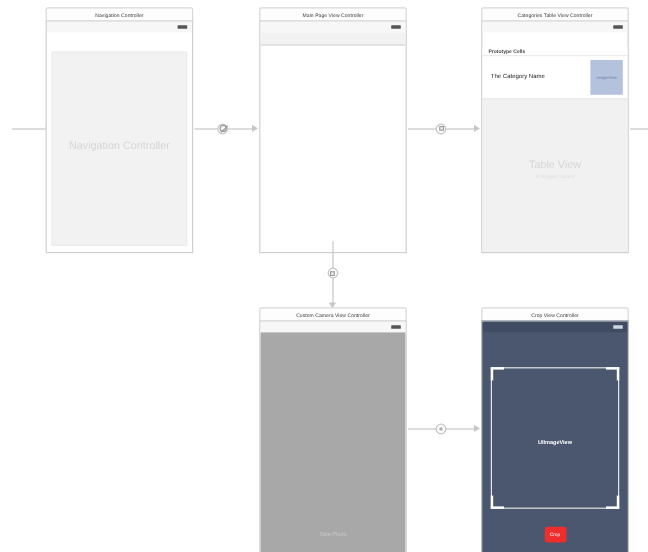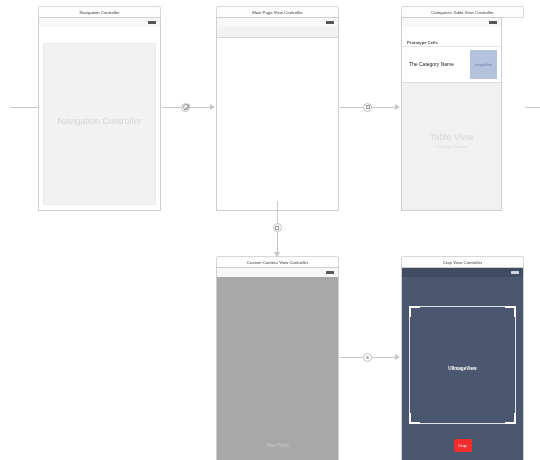--- a/index.html
+++ b/index.html
@@ -78,21 +78,21 @@
     border:1px solid #eaeaea;
     box-sizing:border-box;
   }
 
   
   #scene2{left:216px;top:6px;width:123px;}
   #scene2 .device{width:123px;height:194px;}
 
   
   #scene3{left:401px;top:6px;width:123px;}
-  #scene3 .device{width:101px;height:194px;}
+  #scene3 .device{width:123px;height:194px;}
   .proto-header{
     position:absolute;left:0;top:0;width:100%;height:9px;
     background:#ffffff;
     border-bottom:1px solid #e6e6e6;
     box-sizing:border-box;
   }
   .proto-header span{
     position:absolute;left:5px;top:1.5px;
     font-size:4.2px;color:#4a4a4a;font-weight:bold;
     white-space:nowrap;

